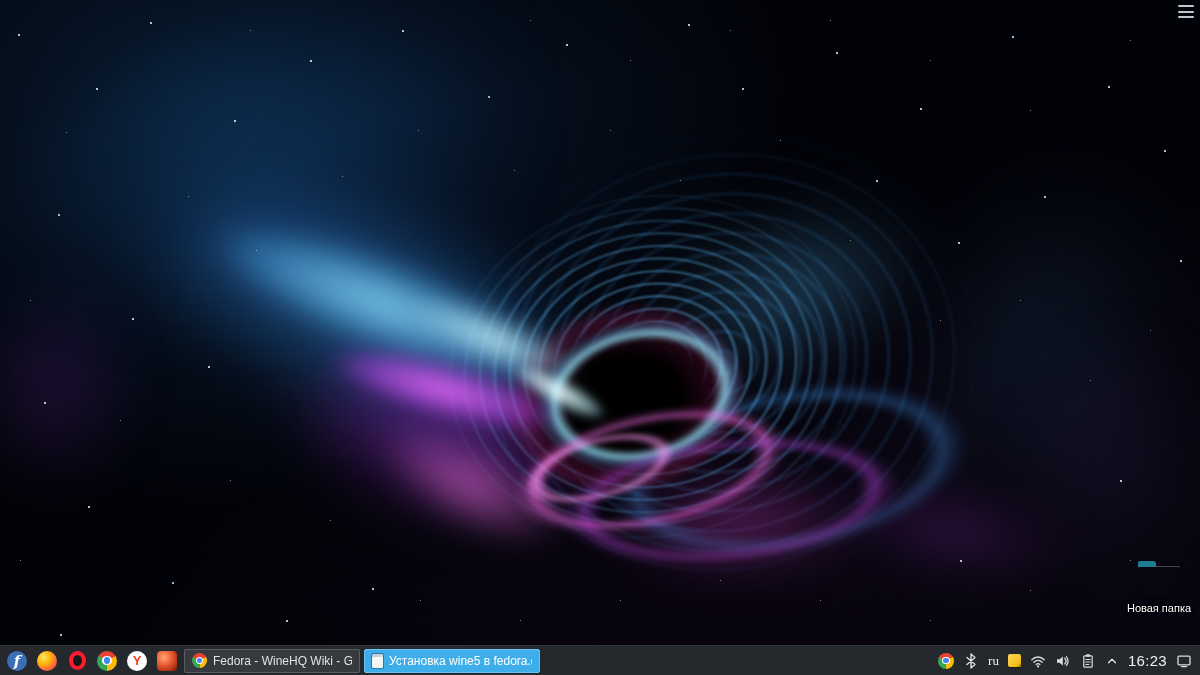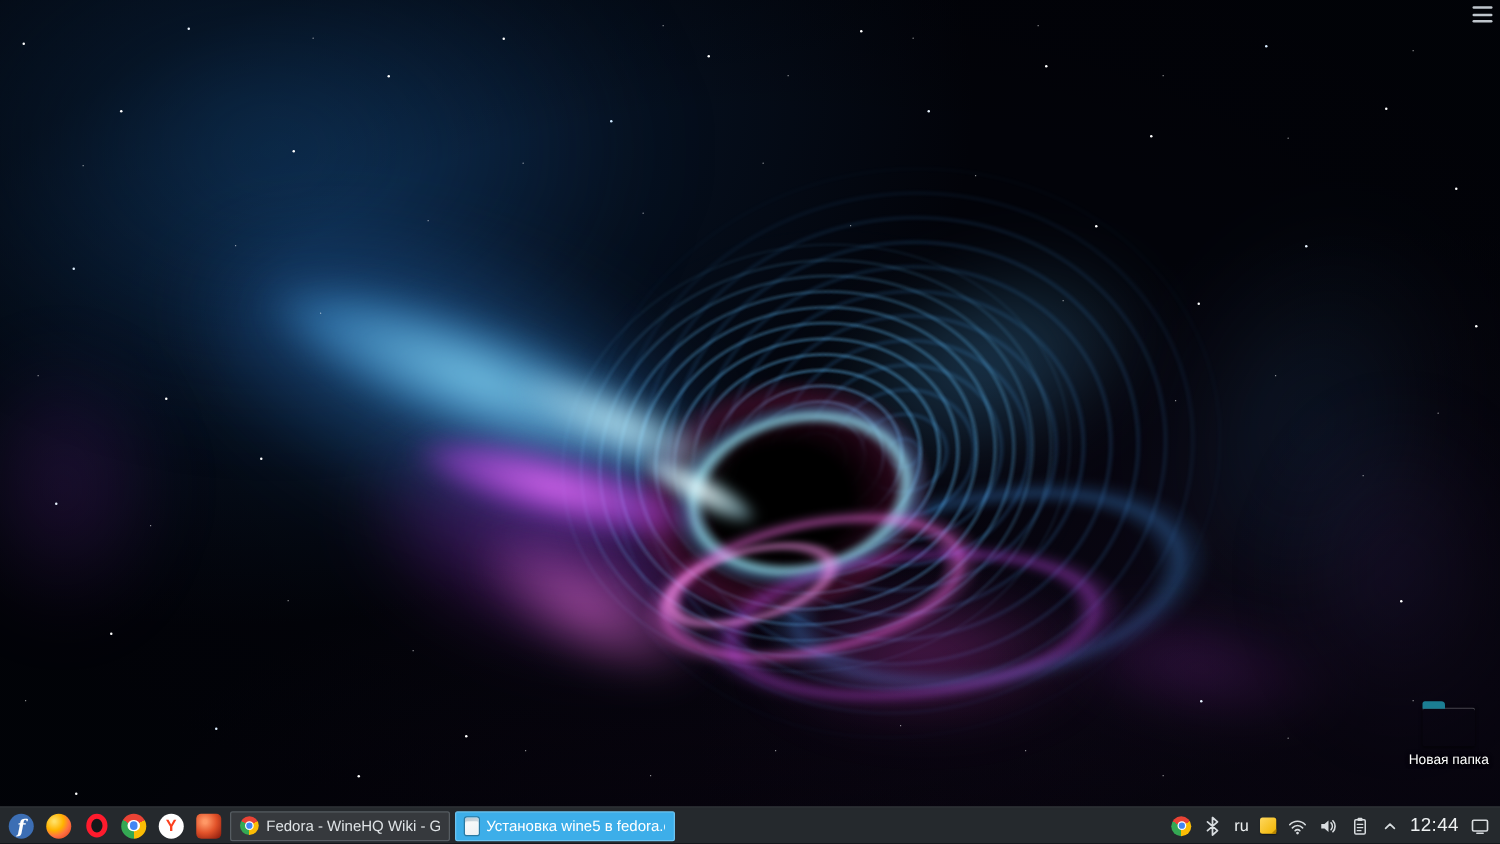--- a/index.html
+++ b/index.html
@@ -122,21 +122,21 @@
   .task{height:24px;width:176px;display:flex;align-items:center;gap:6px;padding:0 7px;box-sizing:border-box;
     background:rgba(255,255,255,.08);border:1px solid rgba(150,160,170,.35);border-radius:2px;
     color:#dfe3e6;font-size:12px;cursor:pointer;overflow:hidden;flex:0 0 auto;font-family:inherit;}
   .task.active{background:#3daee9;border-color:#6cc3f0;color:#fff;}
   .task-label{white-space:nowrap;overflow:hidden;flex:1;text-align:left;}
   .ic-doc{width:11px;height:14px;border-radius:1.5px;flex:0 0 auto;
     background:linear-gradient(160deg,#dfe4e7 0%, #f7f9fa 30%, #eef1f3 100%);
     box-shadow:0 0 0 1px rgba(0,0,0,.3), inset 0 3px 0 rgba(120,150,170,.35);}
 
   .tray{margin-left:auto;display:flex;align-items:center;gap:9px;padding-right:4px;color:#dfe3e6;}
-  .tray-btn{background:none;border:none;padding:0;cursor:pointer;display:flex;align-items:center;color:#dfe3e6;}
+  .tray-btn{background:none;border:none;padding:0;cursor:pointer;display:flex;align-items:center;color:#dfe3e6;font-family:Liberation Serif, serif;}
   .tray svg{display:block;}
   .kbd-layout{font-size:13px;color:#eef1f2;}
   .ic-note{width:13px;height:13px;border-radius:2px;display:block;position:relative;
     background:linear-gradient(135deg,#ffd75e,#f0b400);box-shadow:0 1px 1px rgba(0,0,0,.4);}
   .ic-note::after{content:"";position:absolute;right:0;bottom:0;border-style:solid;border-width:0 4px 4px 0;
     border-color:transparent #b88600 transparent transparent;transform:rotate(90deg);}
   .clock{font-size:15px;color:#eef1f2;cursor:pointer;letter-spacing:.3px;}
 </style>
 </head>
 <body>
@@ -248,21 +248,21 @@
           <rect x="3.8" y="2.8" width="8.4" height="11.4" rx="1" fill="none" stroke="#d8dcdf" stroke-width="1.2"></rect>
           <rect x="6" y="1.2" width="4" height="2.6" rx="0.8" fill="#d8dcdf"></rect>
           <path d="M5.8 6.5 H10.2 M5.8 9 H10.2 M5.8 11.5 H8.8" stroke="#d8dcdf" stroke-width="1" stroke-linecap="round"></path>
         </svg>
       </button>
       <button class="tray-btn">
         <svg width="14" height="14" viewBox="0 0 16 16">
           <path d="M4 10 L8 6 L12 10" fill="none" stroke="#d8dcdf" stroke-width="1.6" stroke-linecap="round" stroke-linejoin="round"></path>
         </svg>
       </button>
-      <span class="clock">12:44</span>
+      <span class="clock">16:23</span>
       <button class="tray-btn">
         <svg width="16" height="16" viewBox="0 0 16 16">
           <rect x="2" y="3.2" width="12" height="8.6" rx="1" fill="none" stroke="#d8dcdf" stroke-width="1.3"></rect>
           <path d="M5.5 13.6 H10.5" stroke="#d8dcdf" stroke-width="1.3" stroke-linecap="round"></path>
         </svg>
       </button>
     </div>
   </div>
 
 </div>

